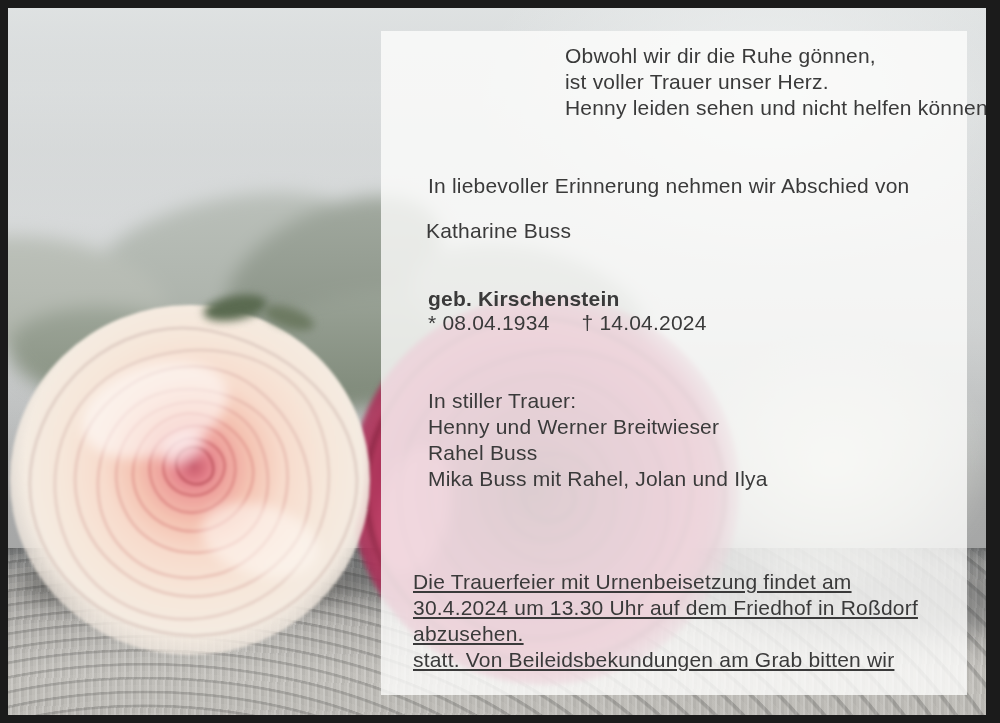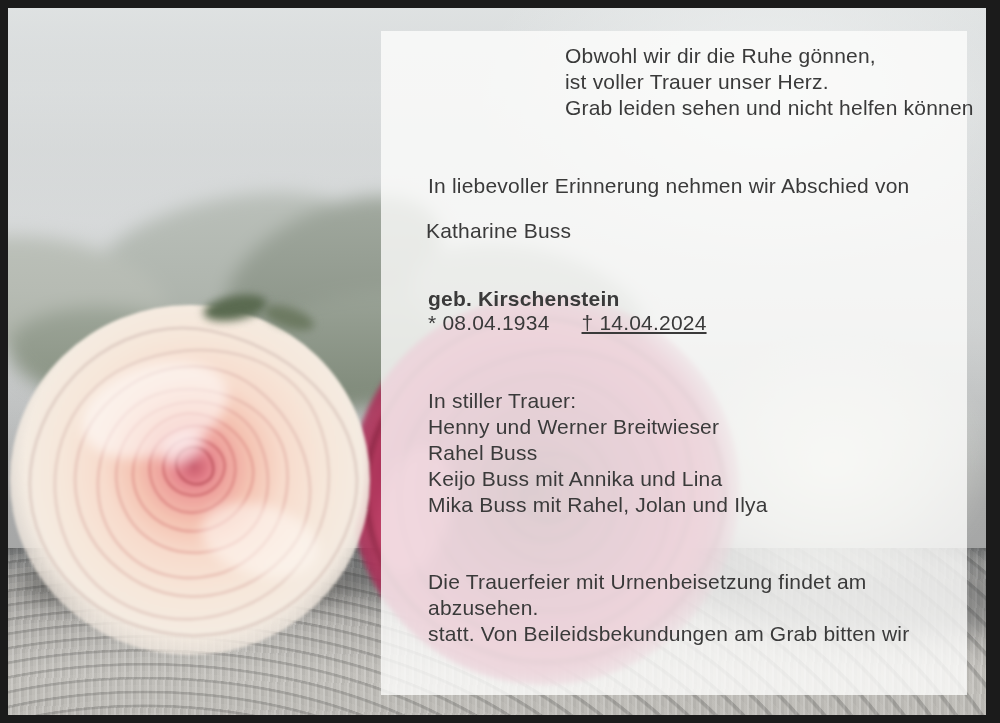--- a/index.html
+++ b/index.html
@@ -48,23 +48,23 @@
   .panel{
     position:absolute;left:373px;top:23px;width:586px;height:664px;
     background:rgba(253,253,251,0.80);
   }
   .panel .txt{position:absolute;color:#3a3a3a;font-size:21px;line-height:26px;letter-spacing:.2px;white-space:nowrap;}
   .verse{left:184px;top:12px;line-height:25.5px;}
   .intro{left:47px;top:142px;}
   .name{left:45px;top:187px;font-size:46px;line-height:48px;font-weight:500;color:#2c2c2c;letter-spacing:.5px;}
   .maiden{left:47px;top:255px;font-weight:bold;}
   .dates{left:47px;top:279px;font-size:21px;color:#333;}
-  .dates .death{margin-left:32px;text-decoration:underline;}
+  .dates .death{margin-left:32px;}
   .mourners{left:47px;top:348px;line-height:27px;margin-top:9px;}
-  .funeral{left:47px;top:538px;line-height:26.5px;}
+  .funeral{left:32px;top:538px;line-height:26.5px;text-decoration:underline;}
 </style>
 </head>
 <body>
 
 <div class="photo">
 
   <div class="layer leaves">
     <div class="leaf" style="left:120px;top:40px;width:280px;height:120px;background:#8f978b;transform:rotate(-12deg);"></div>
     <div class="leaf" style="left:-50px;top:80px;width:250px;height:115px;background:#9aa093;transform:rotate(8deg);"></div>
     <div class="leaf" style="left:250px;top:50px;width:230px;height:125px;background:#5f6b58;transform:rotate(-25deg);"></div>
@@ -110,41 +110,41 @@
     <div class="hl" style="left:150px;top:128px;width:46px;height:30px;background:rgba(255,255,255,0.55);transform:rotate(-30deg);"></div>
   </div>
 
   <div class="shadow-ell" style="left:195px;top:288px;width:64px;height:24px;background:#5a6a50;filter:blur(4px);transform:rotate(-10deg);"></div>
   <div class="shadow-ell" style="left:255px;top:300px;width:52px;height:20px;background:#6d7a62;filter:blur(4px);transform:rotate(18deg);"></div>
 
   <div class="panel">
     <div class="txt verse">
       <div>Obwohl wir dir die Ruhe gönnen,</div>
       <div>ist voller Trauer unser Herz.</div>
-      <div>Grab leiden sehen und nicht helfen können</div>
+      <div>Henny leiden sehen und nicht helfen können</div>
     </div>
 
     <div class="txt name">Katharine Buss</div>
 
     <div class="txt intro">In liebevoller Erinnerung nehmen wir Abschied von</div>
 
     <div class="txt maiden">geb. Kirschenstein</div>
 
     <div class="txt dates">
       <span>* 08.04.1934</span><span class="death">† 14.04.2024</span>
     </div>
 
     <div class="txt mourners">
       <div>In stiller Trauer:</div>
       <div>Henny und Werner Breitwieser</div>
       <div>Rahel Buss</div>
-      <div>Keijo Buss mit Annika und Lina</div>
       <div>Mika Buss mit Rahel, Jolan und Ilya</div>
     </div>
 
     <div class="txt funeral">
       <div>Die Trauerfeier mit Urnenbeisetzung findet am</div>
+      <div>30.4.2024 um 13.30 Uhr auf dem Friedhof in Roßdorf</div>
       <div>abzusehen.</div>
       <div>statt. Von Beileidsbekundungen am Grab bitten wir</div>
     </div>
   </div>
 
 </div>
 
 </body></html>

